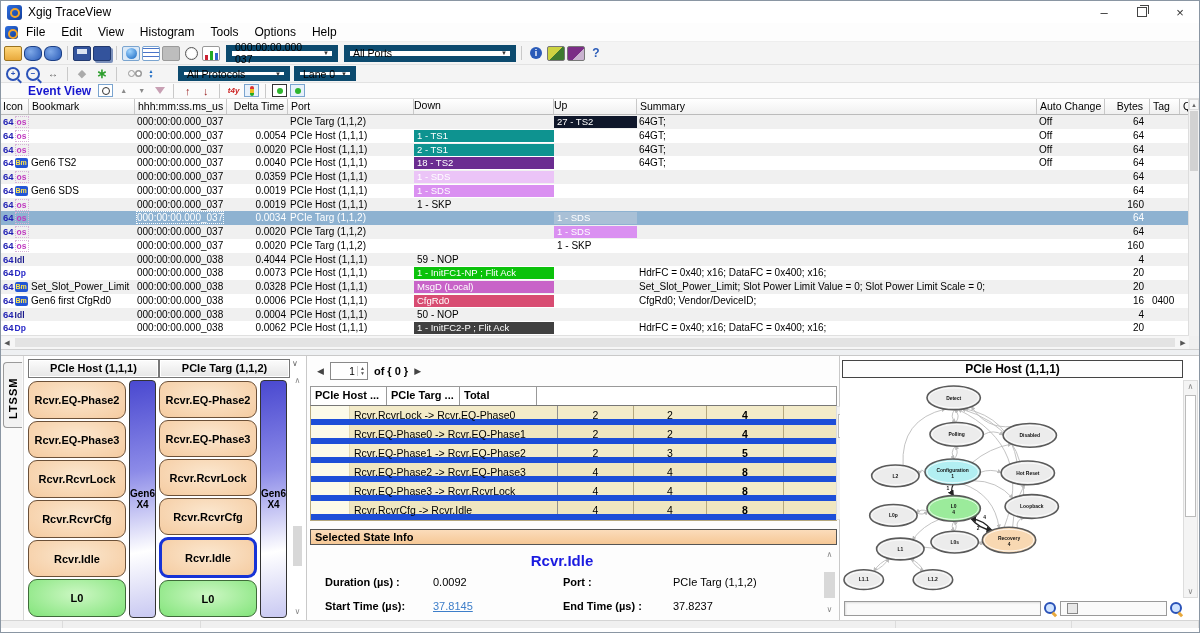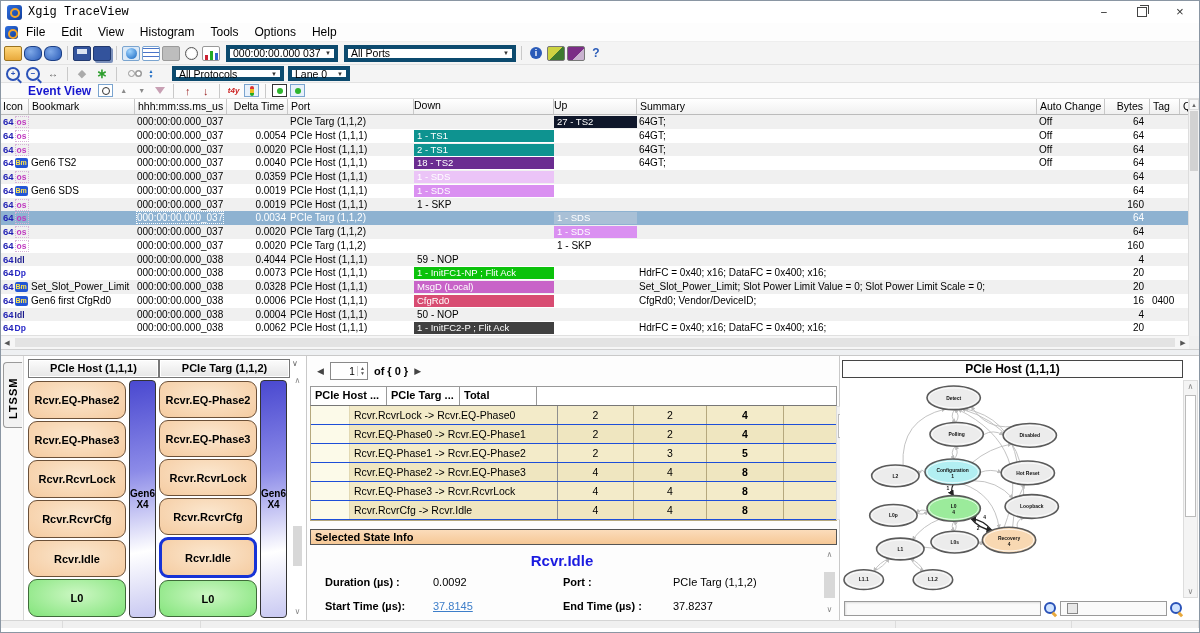--- a/index.html
+++ b/index.html
@@ -1,34 +1,34 @@
 <!DOCTYPE html>
 <html><head>
 <meta charset="utf-8">
 <style>
   html,body{margin:0;padding:0;background:#cfd6dd;font-family:"Liberation Sans",sans-serif;}
   #win{position:relative;width:1200px;height:633px;background:#fff;border:1px solid #8a96a3;box-sizing:border-box;overflow:hidden;font-size:11px;color:#000;}
   
-  #titlebar{height:22px;background:#fff;display:flex;align-items:center;padding-left:6px;font-family:Liberation Mono, monospace;}
+  #titlebar{height:22px;background:#fff;display:flex;align-items:center;padding-left:6px;}
   .appico{width:15px;height:15px;border-radius:3px;background:linear-gradient(135deg,#2f6fe0,#123e9a);position:relative;flex:none;}
   .appico::after{content:"";position:absolute;left:3px;top:3px;width:6px;height:6px;border:2px solid #f4a javascript;border:2px solid #f4a62a;border-radius:50%;}
   #titletext{margin-left:6px;font-size:12px;}
   #wincontrols{margin-left:auto;display:flex;height:22px;}
   .winbtn{width:38px;display:flex;align-items:center;justify-content:center;font-size:13px;color:#333;}
   .winbtn .boxr{width:8px;height:8px;border:1px solid #444;position:relative;background:#fff;}
   .winbtn .boxr::before{content:"";position:absolute;left:2px;top:-3px;width:8px;height:8px;border:1px solid #444;border-bottom:none;border-left:none;}
   
   #menubar{height:18px;background:#fdfdfd;display:flex;align-items:center;padding-left:4px;border-bottom:1px solid #eee;}
   .menuitem{padding:0 8px;font-size:12px;}
   
   #toolbar1{height:22px;background:#f4f4f4;display:flex;align-items:center;padding-left:3px;gap:2px;border-bottom:1px solid #e2e2e2;}
   #toolbar2{height:17px;background:#f4f4f4;display:flex;align-items:center;padding-left:3px;gap:2px;border-bottom:1px solid #e2e2e2;}
   .tbico{width:18px;height:15px;position:relative;flex:none;display:flex;align-items:center;justify-content:center;font-size:10px;border:1px solid transparent;border-radius:2px;box-sizing:border-box;}
   .sep{width:1px;height:14px;background:#c9c9c9;margin:0 3px;flex:none;}
-  .combo{height:17px;background:#fff;border:4px solid #0c4a6e;display:flex;align-items:center;font-size:10.5px;padding:0 3px;box-sizing:border-box;}
+  .combo{height:17px;background:#fff;border:6px solid #0c4a6e;display:flex;align-items:center;font-size:10.5px;padding:0 3px;box-sizing:border-box;}
   .combo .caret{margin-left:auto;font-size:6px;color:#333;padding-left:4px;}
   
   [data-icon="open-icon"]{background:linear-gradient(180deg,#ffd77a,#e8a93c);border:1px solid #9a7320;}
   [data-icon="export-icon"],[data-icon="export-alt-icon"]{background:radial-gradient(circle at 35% 35%,#7fa9e8,#2a5bb8);border:1px solid #1c3f86;border-radius:40%;}
   [data-icon="save-icon"]{background:#33539c;border:1px solid #22396e;}
   [data-icon="save-icon"]::after{content:"";position:absolute;left:3px;top:2px;right:3px;height:5px;background:#dce4f2;}
   [data-icon="save-all-icon"]{background:#33539c;border:1px solid #22396e;box-shadow:2px 2px 0 #7b90bb;}
   [data-icon="capture-icon"]{background:#dbe9f7;border:1px solid #7aa4cf;}
   [data-icon="capture-icon"]::after{content:"";width:11px;height:11px;border-radius:50%;background:radial-gradient(circle at 35% 30%,#9fd4ff,#1565c0);}
   [data-icon="grid-view-icon"]{background:repeating-linear-gradient(0deg,#fff 0 3px,#4a74c8 3px 4px),#fff;border:1px solid #7aa4cf;}
@@ -113,21 +113,21 @@
   .pgarr{font-size:9px;color:#444;}
   #pagebox{width:36px;height:16px;border:1px solid #8a8a8a;background:#fff;display:flex;align-items:center;}
   #pagebox .val{flex:1;text-align:right;padding-right:2px;font-size:10px;}
   #pagebox .spin{width:9px;font-size:5px;line-height:5px;color:#555;text-align:center;border-left:1px solid #ccc;}
   #pageof{font-weight:bold;}
   #ttable{position:absolute;top:30px;left:3px;width:527px;}
   #tthead{display:flex;height:20px;background:#fff;border:1px solid #999;border-bottom:1px solid #777;box-sizing:border-box;font-weight:bold;font-size:11px;}
   #tthead .th{border-right:1px solid #999;padding:2px 4px;box-sizing:border-box;flex:none;}
   .tt0{width:246px;}.tt1{width:76px;}.tt2{width:73px;}.tt3{width:77px;}.ttb{width:41px;border-right:none !important;}
   #ttbody{border:1px solid #b5a87e;border-top:none;position:relative;}
-  .ttrow{display:flex;height:19px;line-height:18px;font-size:10.5px;background:#f3ebc9;border-bottom:1px solid #1d4ed8;box-sizing:border-box;}
+  .ttrow{display:flex;height:19px;line-height:18px;font-size:10.5px;background:#f3ebc9;border-bottom:6px solid #1d4ed8;box-sizing:border-box;}
   .ttrow:nth-child(even){background:#efe6c0;}
   .ttrow .gut{width:38px;background:#fcfae9;border-right:1px solid #e2d9b4;flex:none;}
   .ttrow .name{width:208px;padding-left:4px;border-right:1px solid #8f8f8f;flex:none;box-sizing:border-box;}
   .ttrow .v{width:76px;text-align:center;border-right:1px solid #b5a87e;flex:none;box-sizing:border-box;}
   .ttrow .v2{width:73px;}
   .ttrow .v3{width:77px;font-weight:bold;}
   .ttrow .end{flex:1;}
   #ttscroll{position:absolute;right:-15px;top:0;bottom:0;width:13px;background:#f2f2f2;border:1px solid #ddd;font-size:6px;color:#666;text-align:center;}
   #ttscroll .thumb{height:22px;background:#fff;border:1px solid #bbb;margin:1px;}
   #ssibar{position:absolute;top:173px;left:3px;width:527px;height:16px;background:linear-gradient(#fbdcbb,#f6c896);border:1px solid #555;box-sizing:border-box;font-weight:bold;font-size:11px;padding-left:4px;line-height:14px;}
@@ -228,21 +228,21 @@
         <span class="sep"></span>
         <span class="tbico" data-icon="tag-icon">◆</span>
         <span class="tbico" data-icon="snap-icon">∗</span>
         <span class="sep"></span>
         <span class="tbico" data-icon="search-icon">
           <i></i>
         </span>
         <span class="tbico" data-icon="swap-icon">▲
 ▼</span>
       </span>
-    <span class="combo" style="width:112px;height:15px;margin-left:10px;">
+    <span class="combo" style="width:112px;height:15px;margin-left:16px;">
       <span>All Protocols</span>
         <span class="caret">▼</span>
     </span>
     <span class="combo" style="width:62px;height:15px;margin-left:2px;">
       <span>Lane 0</span>
         <span class="caret">▼</span>
     </span>
   </div>
 
   <div id="eventbar">

